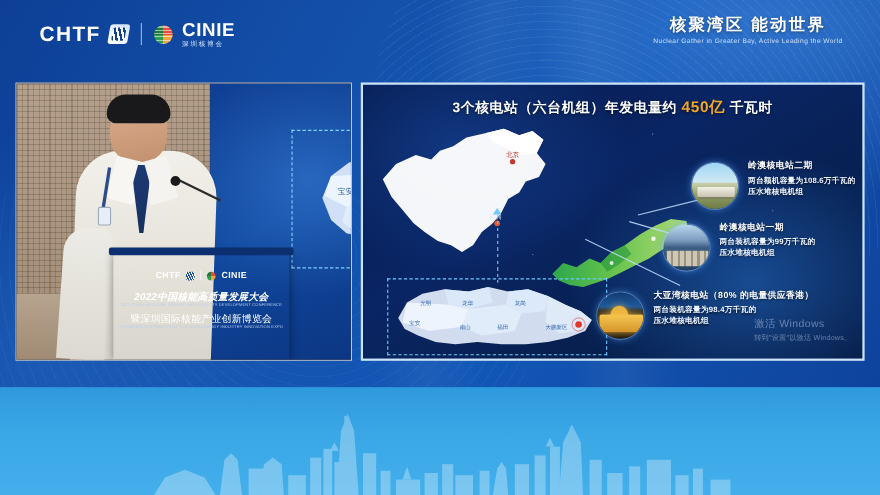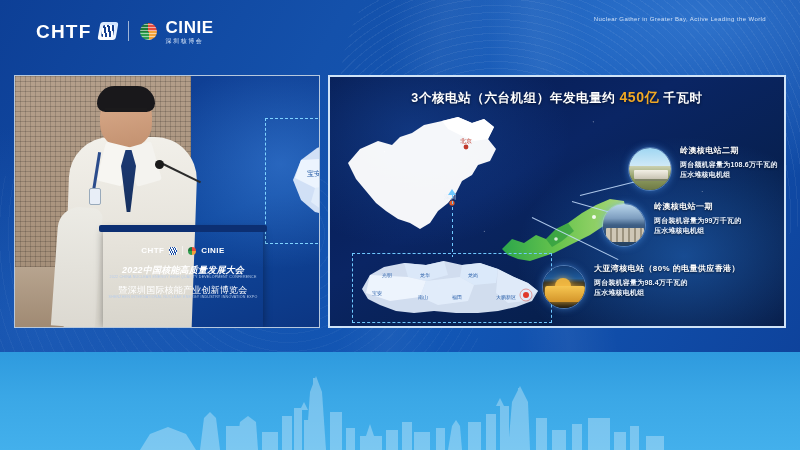--- a/index.html
+++ b/index.html
@@ -374,20 +374,21 @@
     <span class="hdr-emblem"></span>
     <span class="hdr-div"></span>
     <span class="hdr-globe"></span>
     <span class="hdr-cinie">
       <span class="hdr-cinie-en">CINIE</span>
       <span class="hdr-cinie-cn">深圳核博会</span>
     </span>
   </div>
 
   <div class="hdr-tag">
+    <div class="hdr-tag-cn">核聚湾区 能动世界</div>
     <div class="hdr-tag-en">Nuclear Gather in Greater Bay, Active Leading the World</div>
   </div>
 
   <div class="video-panel">
     <div class="room-wall"></div>
     <div class="room-wall-lower"></div>
 
     <div class="screen-right">
       <div class="mini-dash"></div>
       <svg class="mini-map" viewBox="0 0 120 115">
@@ -523,15 +524,19 @@
       <div class="co-thumb" style="left:0;top:2px;">
         <div class="th3"></div>
       </div>
       <div class="co-text" style="left:52px;top:0;width:192px;">
         <div class="co-head">大亚湾核电站（80% 的电量供应香港）</div>
         <div class="co-line">两台装机容量为98.4万千瓦的</div>
         <div class="co-line">压水堆核电机组</div>
       </div>
     </div>
 
+    <div class="watermark">
+      <div class="wm1">激活 Windows</div>
+      <div class="wm2">转到"设置"以激活 Windows。</div>
+    </div>
   </div>
 
 </div>
 
 </body></html>

